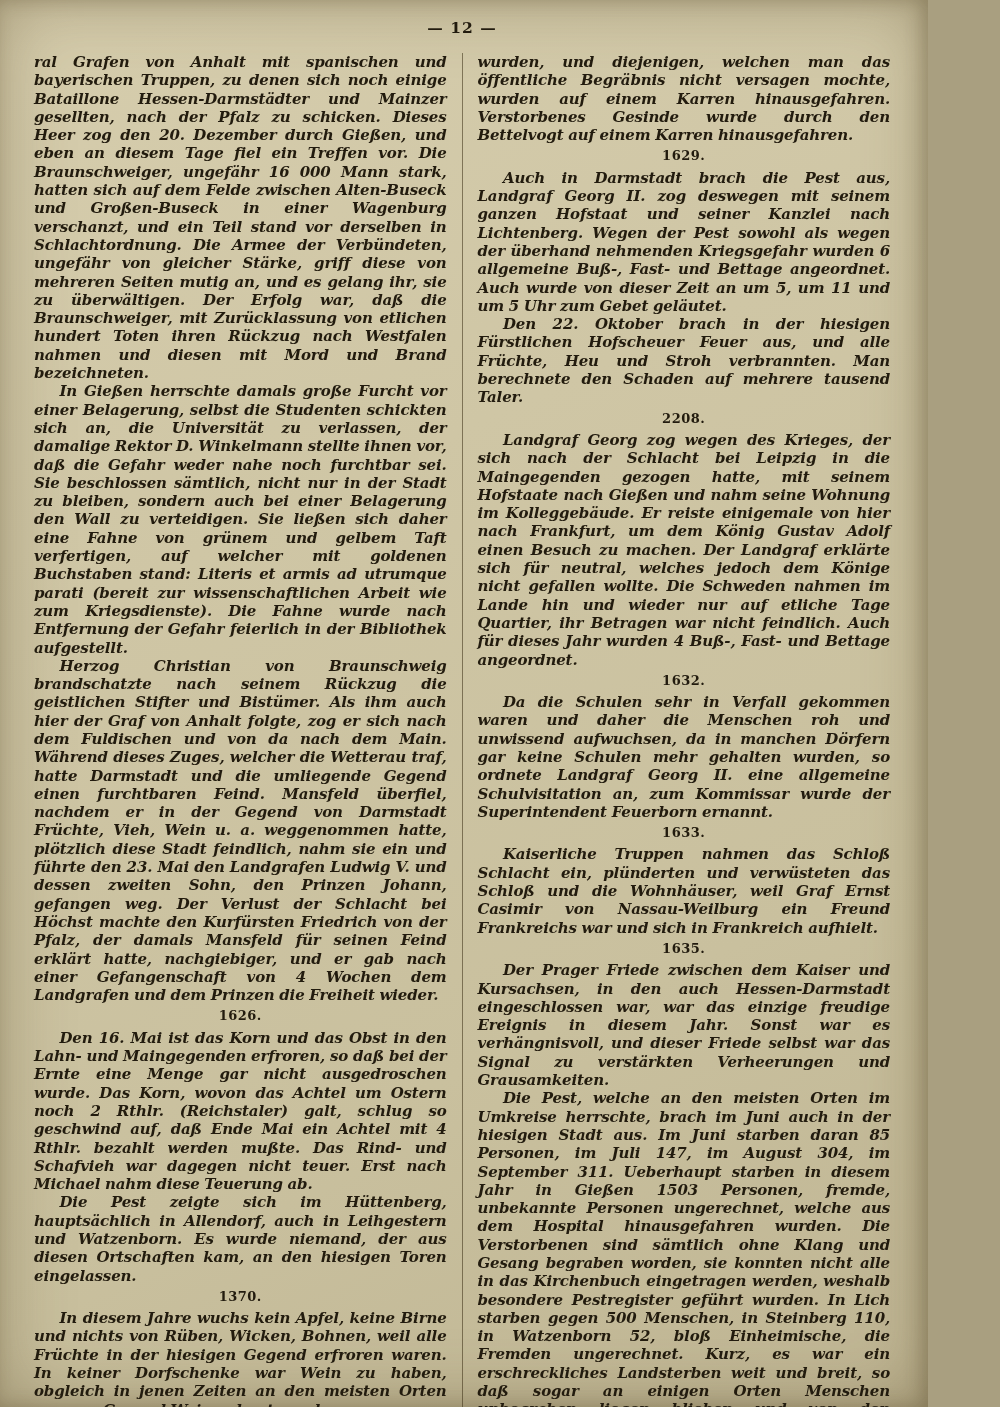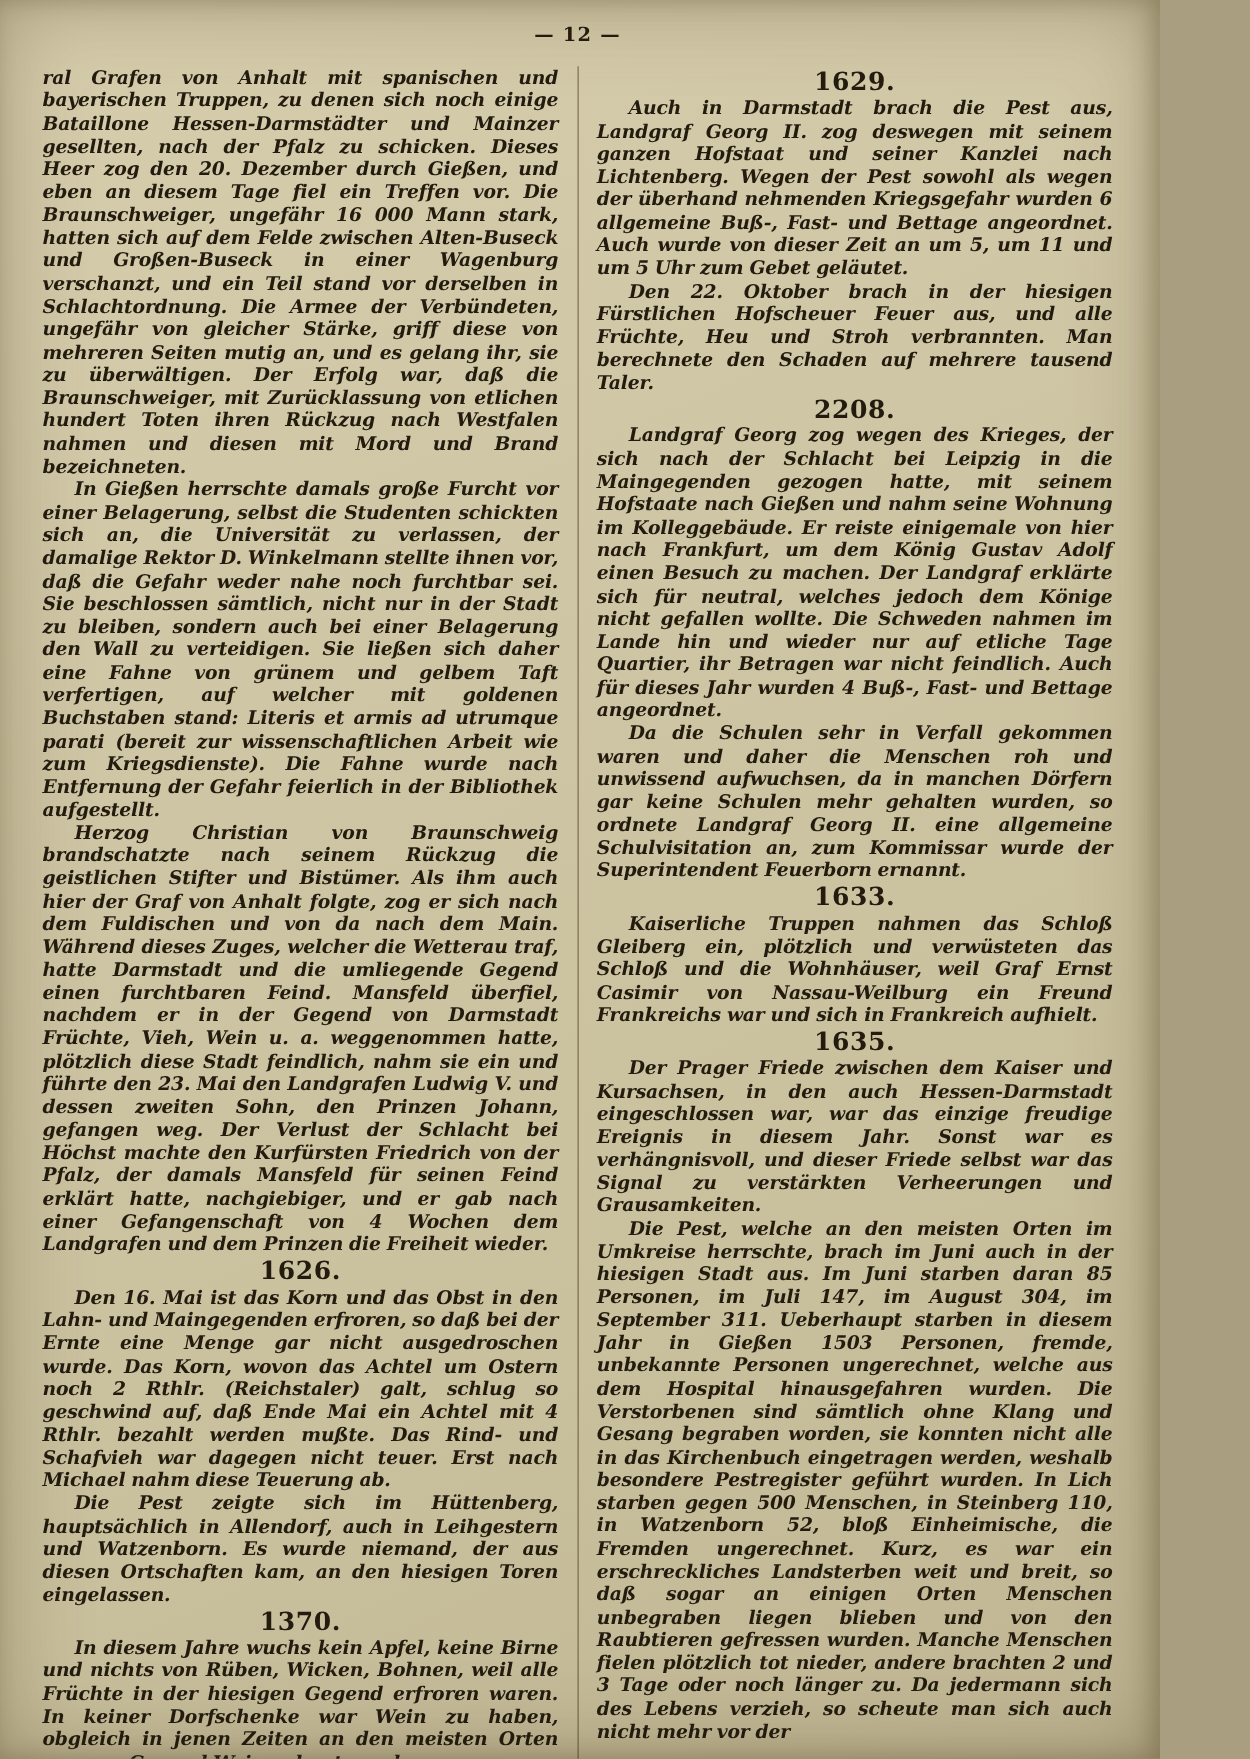--- a/index.html
+++ b/index.html
@@ -53,21 +53,21 @@
     margin: 0;
     text-indent: 1.7em;
     font-style: italic;
   }
   .col p.cont {
     text-indent: 0;
   }
   .col h3 {
     margin: 3px 0 3px 0;
     text-align: center;
-    font-size: 20px;
+    font-size: 13px;
     font-weight: bold;
     letter-spacing: 0.5px;
   }
 </style>
 </head>
 <body>
 
 <div class="page">
 
   <div class="page-header">
@@ -84,28 +84,30 @@
       <p>Den 16. Mai ist das Korn und das Obst in den Lahn- und Maingegenden erfroren, so daß bei der Ernte eine Menge gar nicht ausgedroschen wurde. Das Korn, wovon das Achtel um Ostern noch 2 Rthlr. (Reichstaler) galt, schlug so geschwind auf, daß Ende Mai ein Achtel mit 4 Rthlr. bezahlt werden mußte. Das Rind- und Schafvieh war dagegen nicht teuer. Erst nach Michael nahm diese Teuerung ab.</p>
       <p>Die Pest zeigte sich im Hüttenberg, hauptsächlich in Allendorf, auch in Leihgestern und Watzenborn. Es wurde niemand, der aus diesen Ortschaften kam, an den hiesigen Toren eingelassen.</p>
       <h3>1370.</h3>
       <p>In diesem Jahre wuchs kein Apfel, keine Birne und nichts von Rüben, Wicken, Bohnen, weil alle Früchte in der hiesigen Gegend erfroren waren. In keiner Dorfschenke war Wein zu haben, obgleich in jenen Zeiten an den meisten Orten unserer Gegend Wein gebaut wurde.</p>
       <p>Gleich nach Ostern zeigte sich die Pest in hiesiger Stadt. Sie herrschte von Jakobi bis Katharinentag und starben daran 61 Personen, allemale mehrere aus einem Haus. Man machte die Anordnung, daß diese ohne Klang und Gesang begraben</p>
     </div>
 
     <div class="divider"></div>
 
     <div class="col">
+      <p class="cont">wurden, und diejenigen, welchen man das öffentliche Begräbnis nicht versagen mochte, wurden auf einem Karren hinausgefahren. Verstorbenes Gesinde wurde durch den Bettelvogt auf einem Karren hinausgefahren.</p>
       <h3>1629.</h3>
       <p>Auch in Darmstadt brach die Pest aus, Landgraf Georg II. zog deswegen mit seinem ganzen Hofstaat und seiner Kanzlei nach Lichtenberg. Wegen der Pest sowohl als wegen der überhand nehmenden Kriegsgefahr wurden 6 allgemeine Buß-, Fast- und Bettage angeordnet. Auch wurde von dieser Zeit an um 5, um 11 und um 5 Uhr zum Gebet geläutet.</p>
       <p>Den 22. Oktober brach in der hiesigen Fürstlichen Hofscheuer Feuer aus, und alle Früchte, Heu und Stroh verbrannten. Man berechnete den Schaden auf mehrere tausend Taler.</p>
       <h3>2208.</h3>
       <p>Landgraf Georg zog wegen des Krieges, der sich nach der Schlacht bei Leipzig in die Maingegenden gezogen hatte, mit seinem Hofstaate nach Gießen und nahm seine Wohnung im Kolleggebäude. Er reiste einigemale von hier nach Frankfurt, um dem König Gustav Adolf einen Besuch zu machen. Der Landgraf erklärte sich für neutral, welches jedoch dem Könige nicht gefallen wollte. Die Schweden nahmen im Lande hin und wieder nur auf etliche Tage Quartier, ihr Betragen war nicht feindlich. Auch für dieses Jahr wurden 4 Buß-, Fast- und Bettage angeordnet.</p>
+      <h3>1632.</h3>
       <p>Da die Schulen sehr in Verfall gekommen waren und daher die Menschen roh und unwissend aufwuchsen, da in manchen Dörfern gar keine Schulen mehr gehalten wurden, so ordnete Landgraf Georg II. eine allgemeine Schulvisitation an, zum Kommissar wurde der Superintendent Feuerborn ernannt.</p>
       <h3>1633.</h3>
-      <p>Kaiserliche Truppen nahmen das Schloß Gleiberg ein, plötzlich und verwüsteten das Schloß und die Wohnhäuser, weil Graf Ernst Casimir von Nassau-Weilburg ein Freund Frankreichs war und sich in Frankreich aufhielt.</p>
+      <p>Kaiserliche Truppen nahmen das Schloß Schlacht ein, plünderten und verwüsteten das Schloß und die Wohnhäuser, weil Graf Ernst Casimir von Nassau-Weilburg ein Freund Frankreichs war und sich in Frankreich aufhielt.</p>
       <h3>1635.</h3>
       <p>Der Prager Friede zwischen dem Kaiser und Kursachsen, in den auch Hessen-Darmstadt eingeschlossen war, war das einzige freudige Ereignis in diesem Jahr. Sonst war es verhängnisvoll, und dieser Friede selbst war das Signal zu verstärkten Verheerungen und Grausamkeiten.</p>
       <p>Die Pest, welche an den meisten Orten im Umkreise herrschte, brach im Juni auch in der hiesigen Stadt aus. Im Juni starben daran 85 Personen, im Juli 147, im August 304, im September 311. Ueberhaupt starben in diesem Jahr in Gießen 1503 Personen, fremde, unbekannte Personen ungerechnet, welche aus dem Hospital hinausgefahren wurden. Die Verstorbenen sind sämtlich ohne Klang und Gesang begraben worden, sie konnten nicht alle in das Kirchenbuch eingetragen werden, weshalb besondere Pestregister geführt wurden. In Lich starben gegen 500 Menschen, in Steinberg 110, in Watzenborn 52, bloß Einheimische, die Fremden ungerechnet. Kurz, es war ein erschreckliches Landsterben weit und breit, so daß sogar an einigen Orten Menschen unbegraben liegen blieben und von den Raubtieren gefressen wurden. Manche Menschen fielen plötzlich tot nieder, andere brachten 2 und 3 Tage oder noch länger zu. Da jedermann sich des Lebens verzieh, so scheute man sich auch nicht mehr vor der</p>
     </div>
 
   </div>
 
 </div>
 
 </body></html>

